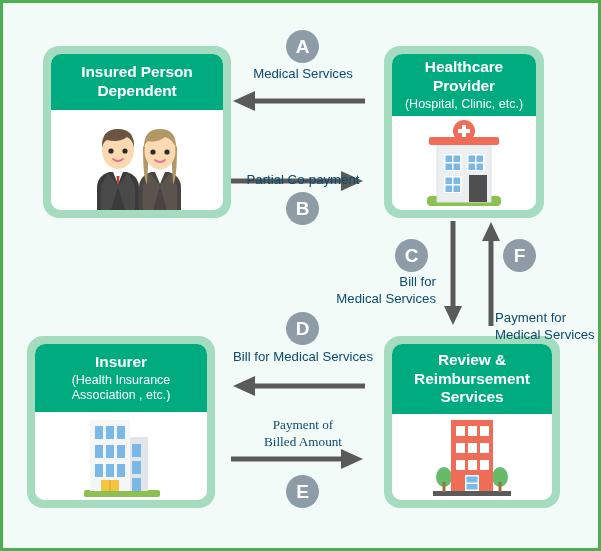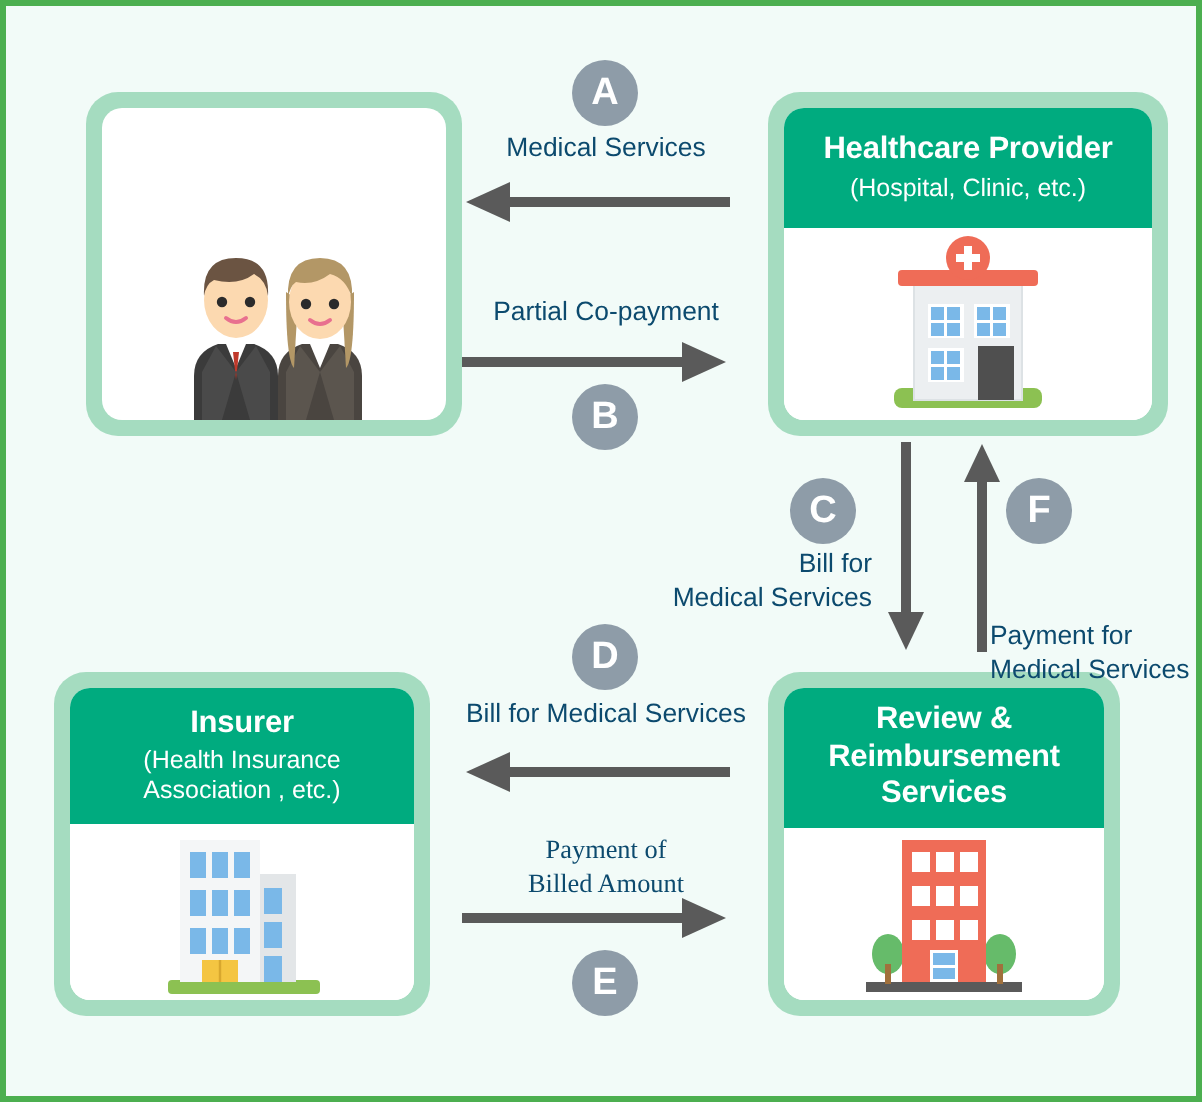--- a/index.html
+++ b/index.html
@@ -63,21 +63,21 @@
   }
   .card-body {
     flex: 1;
     display: flex;
     align-items: flex-end;
     justify-content: center;
     background: #fff;
   }
 
   #card-insured    { left: 40px;  top: 43px;  width: 188px; height: 172px; }
-  #card-provider   { left: 381px; top: 43px;  width: 200px; height: 172px; }
+  #card-provider   { left: 381px; top: 43px;  width: 160px; height: 172px; }
   #card-insurer    { left: 24px;  top: 333px; width: 188px; height: 172px; }
   #card-review     { left: 381px; top: 333px; width: 176px; height: 172px; }
 
   #card-insured  .card-header { height: 62px; }
   #card-provider .card-header { height: 62px; }
   #card-insurer  .card-header { height: 73px; }
   #card-review   .card-header { height: 73px; }
 
   
   .badge {
@@ -126,20 +126,24 @@
   #arrow-C { left: 440px; top: 218px; width: 20px;  height: 105px; }
   #arrow-F { left: 478px; top: 218px; width: 20px;  height: 105px; }
 </style>
 </head>
 <body>
 
 <div id="canvas">
 
   <div class="card" id="card-insured">
     <div class="card-inner">
+      <div class="card-header">
+        <div class="card-title" style="white-space: pre-line;">Insured Person
+Dependent</div>
+      </div>
       <div class="card-body">
         <svg width="120" height="100" viewBox="0 0 120 100">
 
           <path d="M20 100 L20 78 Q20 66 32 62 L50 62 Q62 66 62 78 L62 100 Z" fill="#3b3b3b"></path>
           <path d="M36 62 L41 74 L46 62 Z" fill="#ffffff"></path>
           <path d="M39.5 66 L41 80 L42.5 66 Z" fill="#c0392b"></path>
           <path d="M31 63 L41 76 L34 100 L24 100 L24 76 Z" fill="#4a4a4a"></path>
           <path d="M51 63 L41 76 L48 100 L58 100 L58 76 Z" fill="#4a4a4a"></path>
           <ellipse cx="41" cy="40" rx="16" ry="19" fill="#fcd9b0"></ellipse>
           <path d="M25 38 Q24 19 41 19 Q58 19 57 38 Q56 30 50 27 Q42 33 30 30 Q26 32 25 38 Z" fill="#6b5442"></path>
@@ -299,21 +303,21 @@
   </svg>
 
   <div class="badge" id="badge-A">A</div>
   <div class="badge" id="badge-B">B</div>
   <div class="badge" id="badge-C">C</div>
   <div class="badge" id="badge-D">D</div>
   <div class="badge" id="badge-E">E</div>
   <div class="badge" id="badge-F">F</div>
 
   <div class="alabel" id="label-A" style="white-space: pre-line;">Medical Services</div>
-  <div class="alabel" id="label-B" style="white-space: pre-line;">Partial Co-payment</div>
+  <div class="alabel" id="label-B" style="white-space: pre-line; margin-top: 24px;">Partial Co-payment</div>
   <div class="alabel" id="label-C" style="white-space: pre-line;">Bill for
 Medical Services</div>
   <div class="alabel" id="label-D" style="white-space: pre-line;">Bill for Medical Services</div>
   <div class="alabel" id="label-E" style="white-space: pre-line; font-family: Liberation Serif, serif;">Payment of
 Billed Amount</div>
   <div class="alabel" id="label-F" style="white-space: pre-line; margin-top: 36px;">Payment for
 Medical Services</div>
 
 </div>
 

